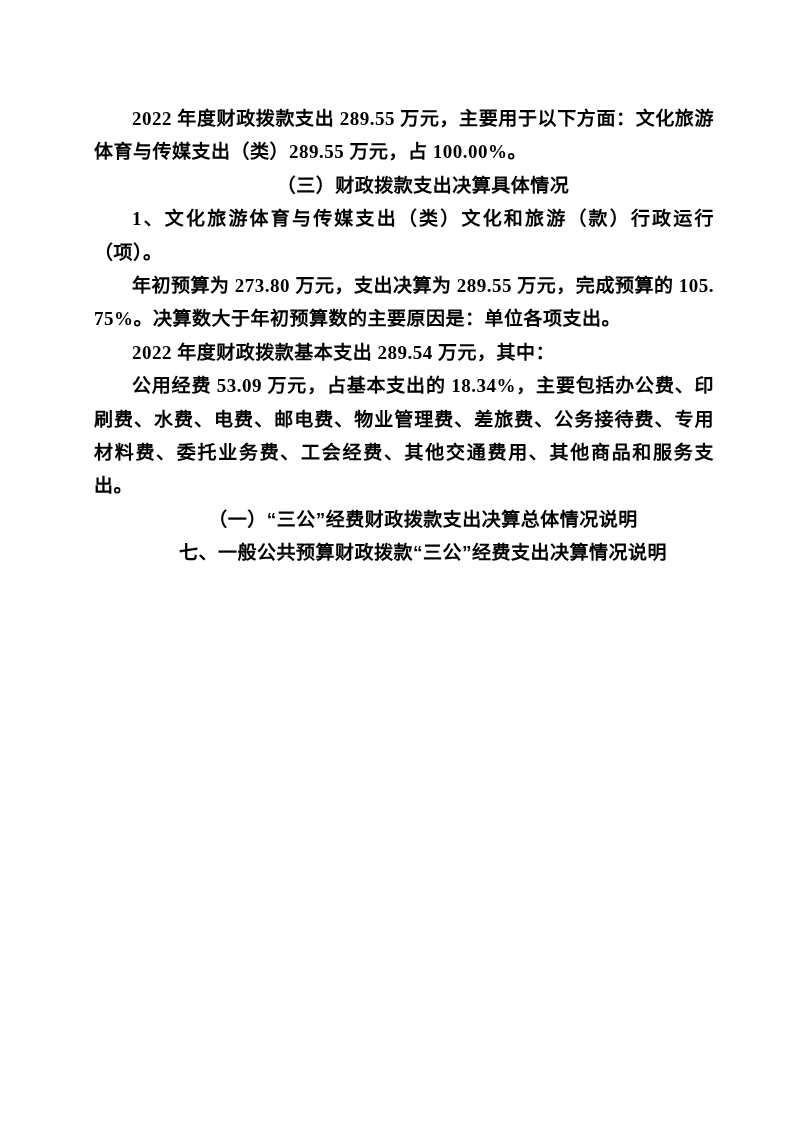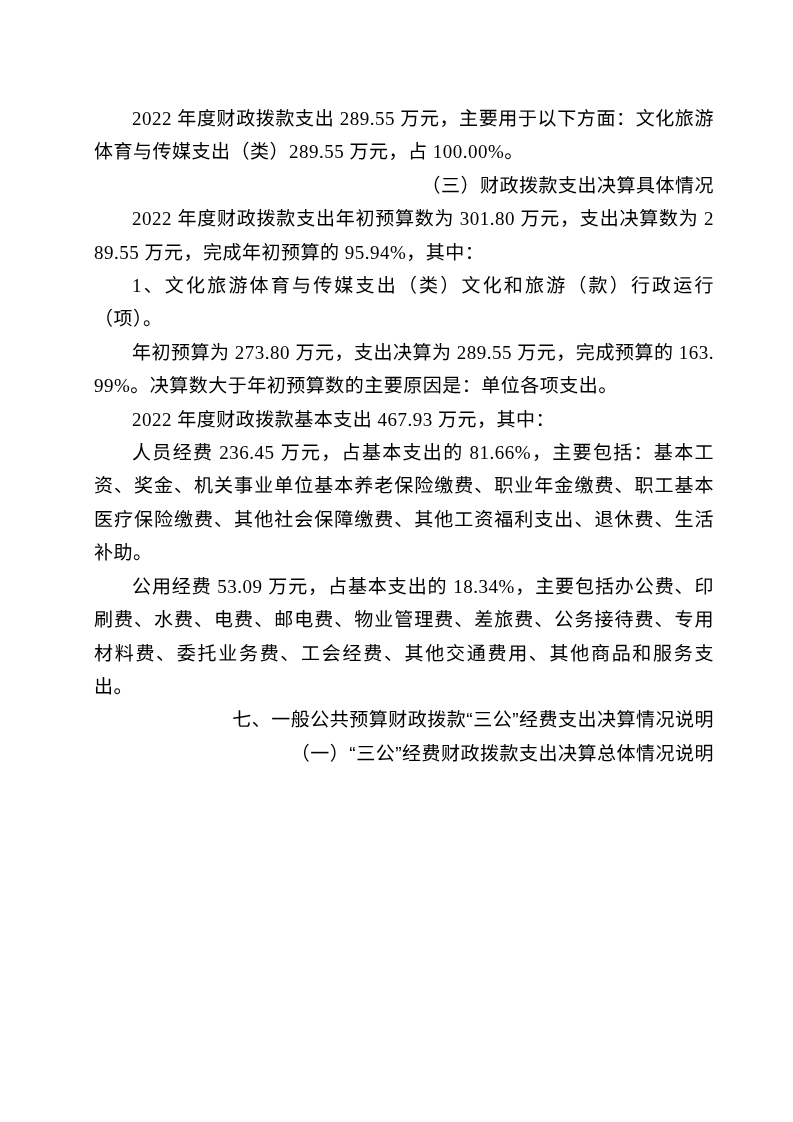--- a/index.html
+++ b/index.html
@@ -24,35 +24,33 @@
     font-size: 19px;
     line-height: 33.4px;
     letter-spacing: 0.5px;
     text-align: justify;
     text-justify: inter-character;
     text-indent: 2em;
     word-break: break-all;
   }
   .doc p.body {
     font-family: "Liberation Serif", "DejaVu Serif", serif;
-    font-weight: normal;
+    font-weight: bold;
   }
   .doc p.heading {
     font-family: "Liberation Sans", "DejaVu Sans", sans-serif;
-    font-weight: normal;
-    text-align: right;
+    font-weight: bold;
+    text-align: center;
   }
 </style>
 </head>
 <body>
 
 <div class="page doc">
   <p class="body">2022 年度财政拨款支出 289.55 万元，主要用于以下方面：文化旅游体育与传媒支出（类）289.55 万元，占 100.00%。</p>
   <p class="heading">（三）财政拨款支出决算具体情况</p>
-  <p class="body">2022 年度财政拨款支出年初预算数为 301.80 万元，支出决算数为 289.55 万元，完成年初预算的 95.94%，其中：</p>
   <p class="body">1、文化旅游体育与传媒支出（类）文化和旅游（款）行政运行（项）。</p>
-  <p class="body">年初预算为 273.80 万元，支出决算为 289.55 万元，完成预算的 163.99%。决算数大于年初预算数的主要原因是：单位各项支出。</p>
-  <p class="body">2022 年度财政拨款基本支出 467.93 万元，其中：</p>
-  <p class="body">人员经费 236.45 万元，占基本支出的 81.66%，主要包括：基本工资、奖金、机关事业单位基本养老保险缴费、职业年金缴费、职工基本医疗保险缴费、其他社会保障缴费、其他工资福利支出、退休费、生活补助。</p>
+  <p class="body">年初预算为 273.80 万元，支出决算为 289.55 万元，完成预算的 105.75%。决算数大于年初预算数的主要原因是：单位各项支出。</p>
+  <p class="body">2022 年度财政拨款基本支出 289.54 万元，其中：</p>
   <p class="body">公用经费 53.09 万元，占基本支出的 18.34%，主要包括办公费、印刷费、水费、电费、邮电费、物业管理费、差旅费、公务接待费、专用材料费、委托业务费、工会经费、其他交通费用、其他商品和服务支出。</p>
+  <p class="heading">（一）“三公”经费财政拨款支出决算总体情况说明</p>
   <p class="heading">七、一般公共预算财政拨款“三公”经费支出决算情况说明</p>
-  <p class="heading">（一）“三公”经费财政拨款支出决算总体情况说明</p>
 </div>
 
 </body></html>

